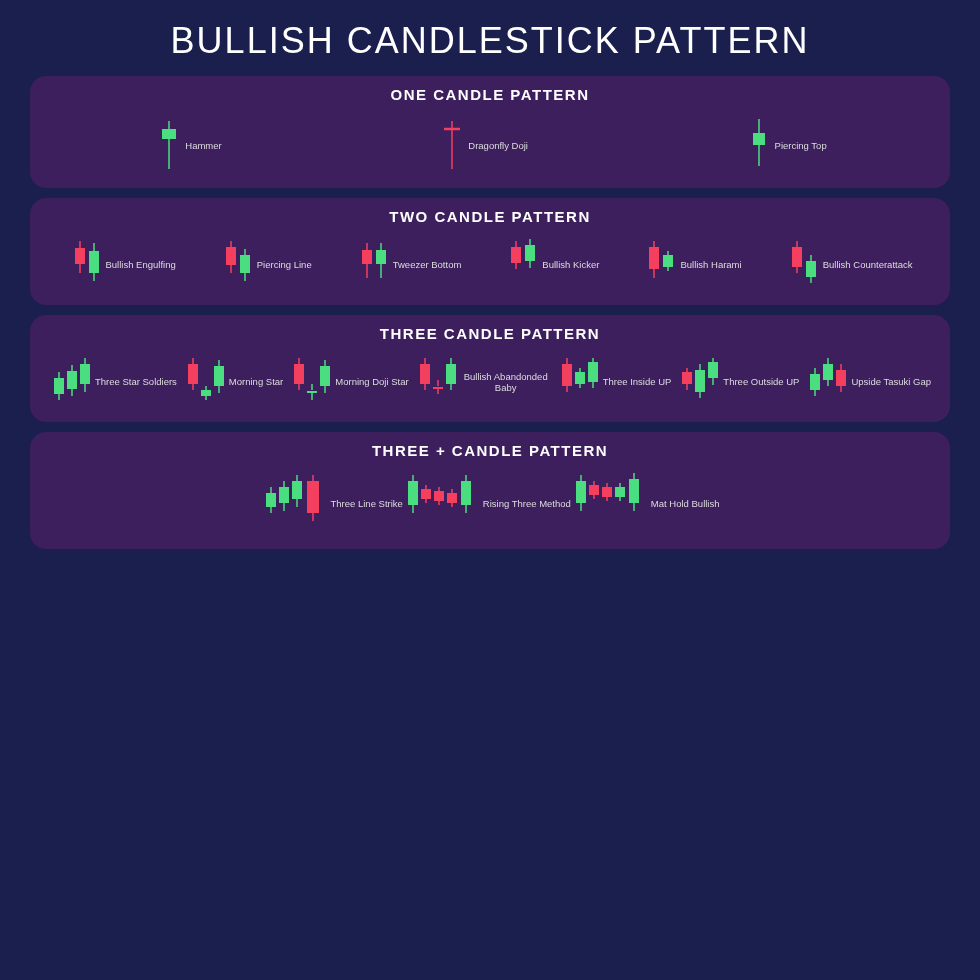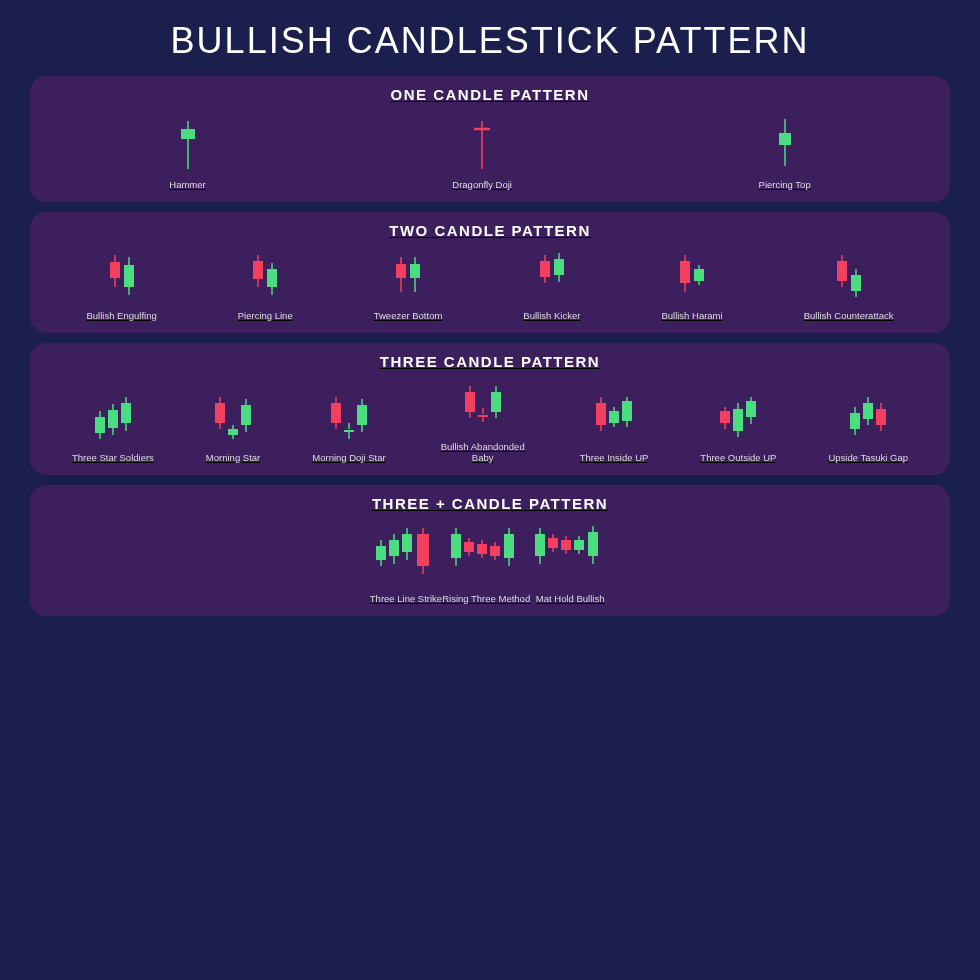--- a/index.html
+++ b/index.html
@@ -21,38 +21,37 @@
       letter-spacing: 2px;
       text-align: center;
       margin-bottom: 14px;
     }
     .section {
       background: #3d1f5e;
       border-radius: 16px;
       width: 100%;
       padding: 10px 16px 12px;
       margin-bottom: 10px;
-      text-decoration: underline;
     }
     .section-title {
       color: white;
       font-size: 15px;
       font-weight: 800;
       letter-spacing: 1.5px;
       text-align: center;
       margin-bottom: 8px;
     }
     .patterns-row {
       display: flex;
       justify-content: space-around;
       align-items: flex-end;
     }
     .pattern-item {
       display: flex;
-      flex-direction: column;
+      flex-direction: row;
       align-items: center;
       gap: 0;
     }
     .pattern-label {
       color: #ddd;
       font-size: 9.5px;
       text-align: center;
       margin-top: 3px;
       max-width: 90px;
     }

